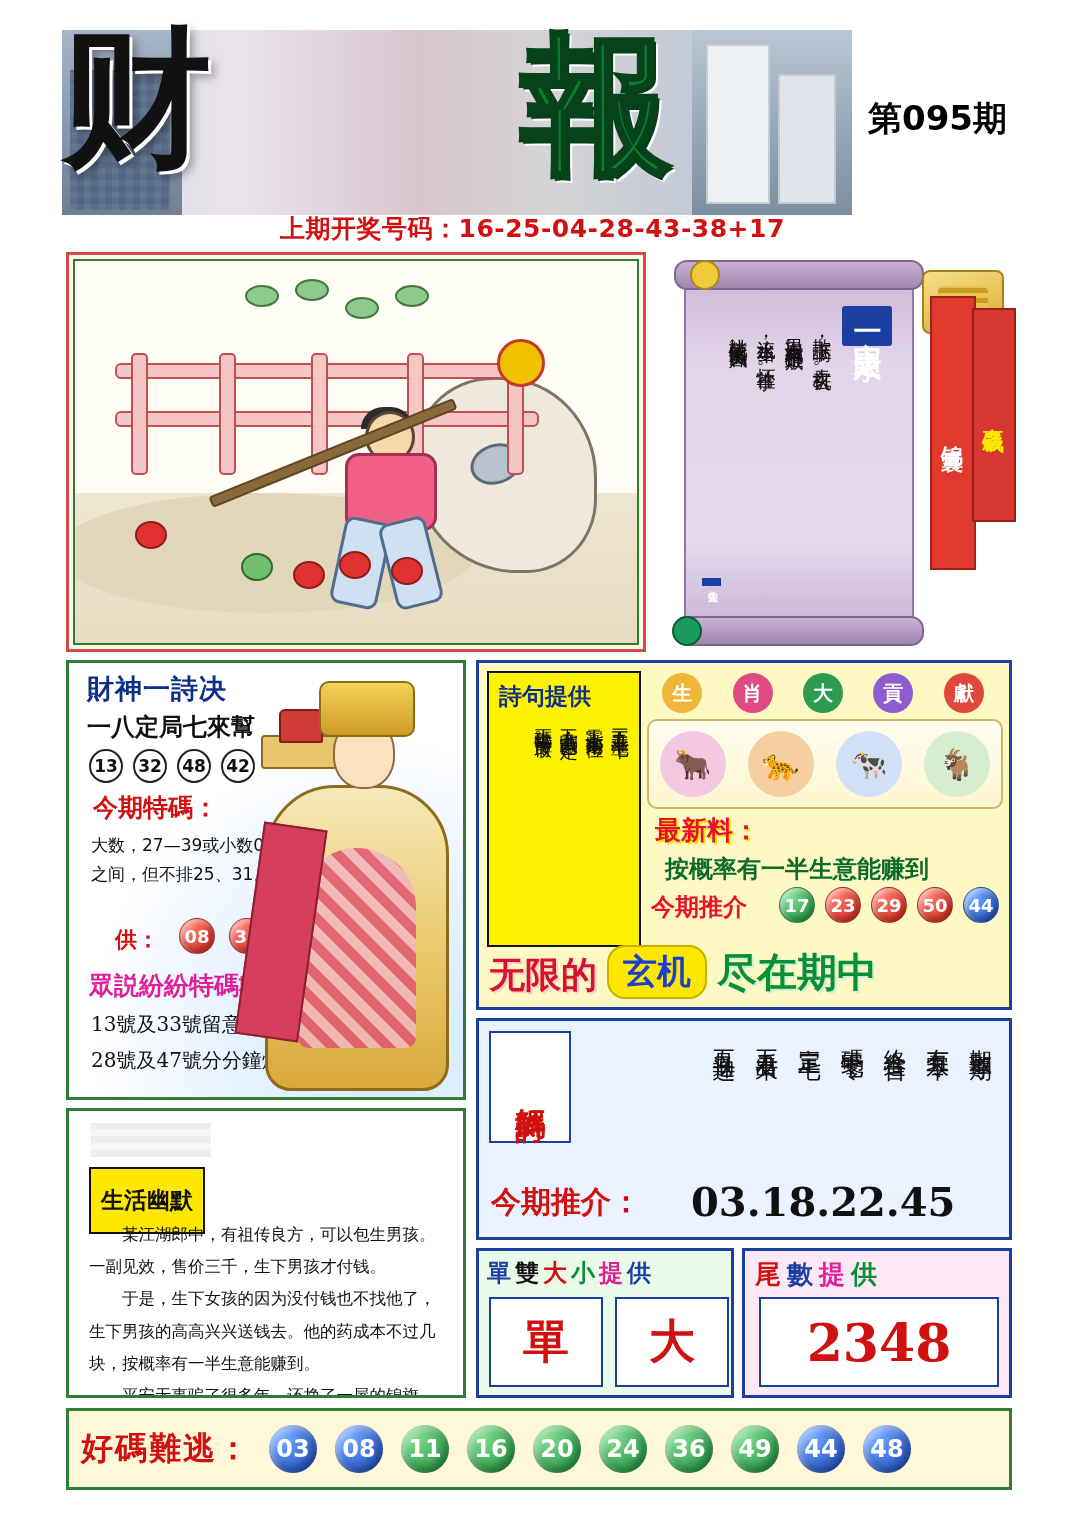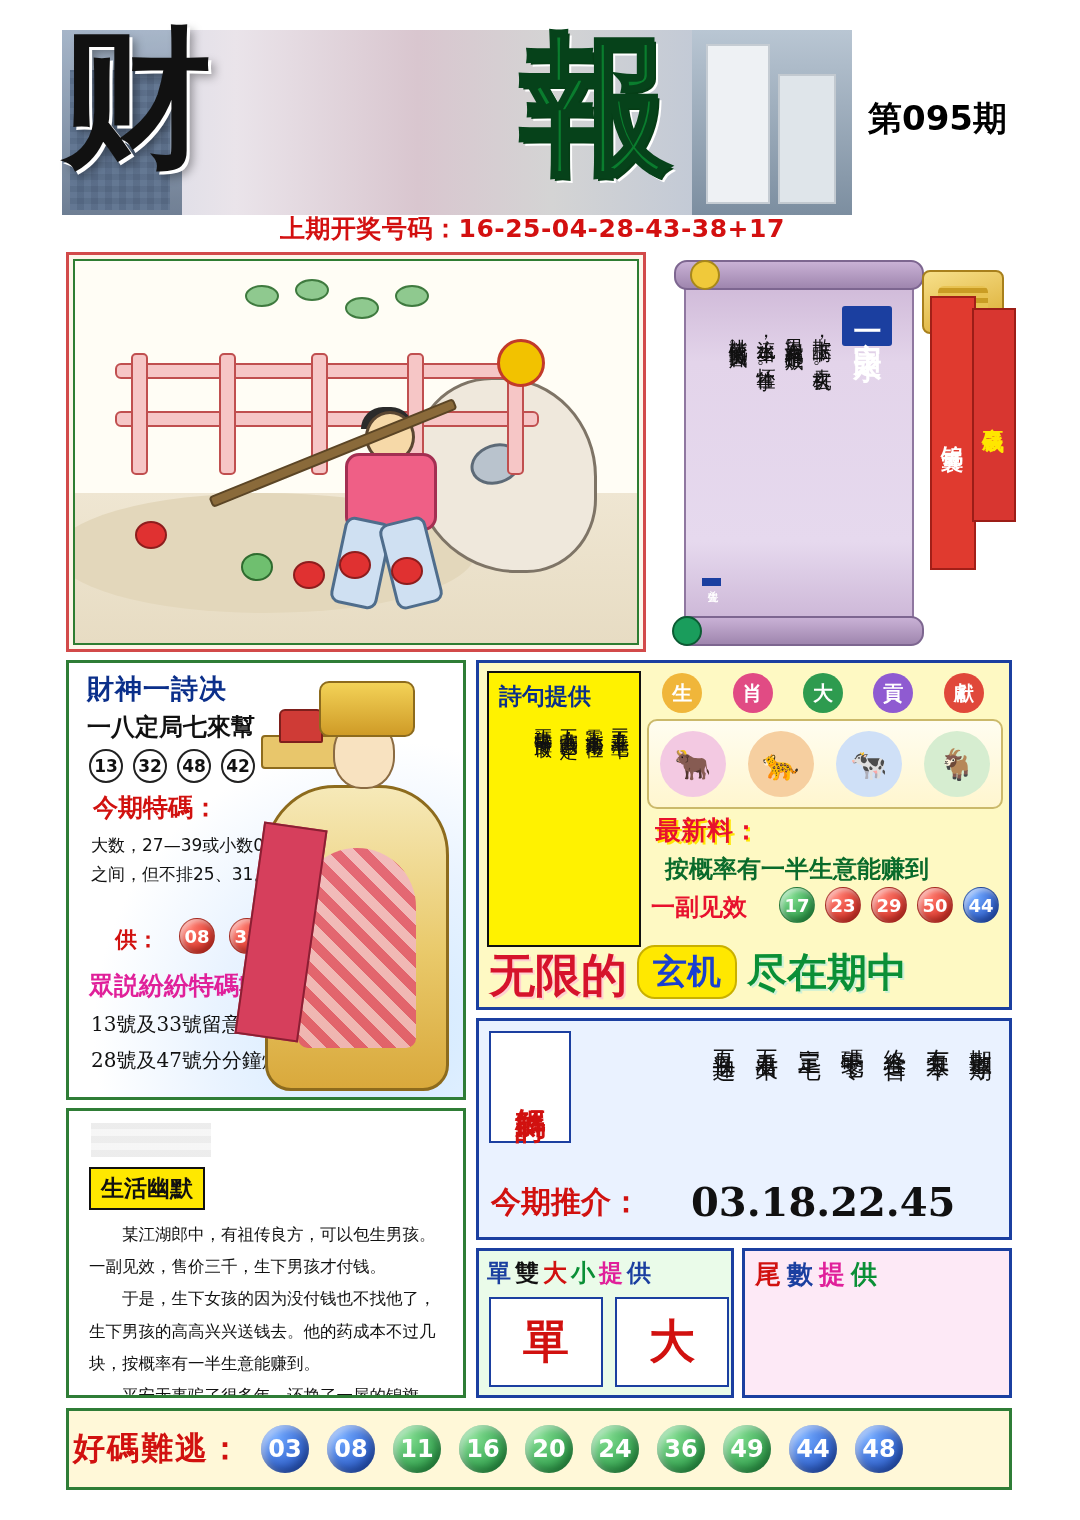--- a/index.html
+++ b/index.html
@@ -169,21 +169,21 @@
   .lady .head{position:absolute;left:92px;top:44px;width:58px;height:66px;border-radius:28px/32px;background:#f8e2c0;border:2px solid #8b6b42;}
   .lady .crown{position:absolute;left:78px;top:6px;width:92px;height:52px;border-radius:10px;
     background:linear-gradient(180deg,#f3d257,#cf9b27);border:2px solid #8d6b1d;}
   .lady .tray{position:absolute;left:20px;top:60px;width:82px;height:30px;background:#e8c66b;border:2px solid #8d6b1d;border-radius:4px;}
   .lady .pot{position:absolute;left:38px;top:34px;width:40px;height:30px;background:#cf3b36;border:2px solid #7e1f1c;border-radius:6px 6px 2px 2px;}
   
   .leftbot{
     position:absolute;left:66px;top:1108px;width:400px;height:290px;
     border:3px solid #2f7d36;background:#fff;box-sizing:border-box;overflow:hidden;
   }
-  .lb-tag1{position:absolute;left:20px;top:56px;background:#ffe800;border:2px solid #111;padding:4px 10px;
+  .lb-tag1{position:absolute;left:20px;top:56px;background:#ffe800;border:2px solid #111;padding:16px 10px;
     font-size:23px;font-weight:bold;color:#111;font-family:"DejaVu Serif","Liberation Serif",serif;}
   .lb-tag2{position:absolute;left:198px;top:52px;width:170px;height:38px;border-radius:19px;
     background:linear-gradient(180deg,#cfe0ff,#9bb9ef);border:2px solid #5b7fd0;
     display:flex;align-items:center;justify-content:center;font-size:23px;font-weight:bold;color:#0b2f8a;
     font-family:"DejaVu Serif","Liberation Serif",serif;}
   .lb-body{position:absolute;left:20px;top:108px;width:356px;font-size:16.5px;color:#111;line-height:1.95;}
   .lb-faint{position:absolute;left:22px;top:12px;width:120px;height:34px;
     background:repeating-linear-gradient(0deg,#e8e8e8 0 7px,#f4f4f4 7px 14px);opacity:.8;}
   
   .rtop{
@@ -206,21 +206,21 @@
   .ac1{background:#f3c9e2;} .ac2{background:#f6cfa0;} .ac3{background:#cfe0f7;} .ac4{background:#d6edd0;}
   .hot{position:absolute;left:176px;top:150px;font-size:26px;font-weight:bold;color:#e8112d;
     font-family:"DejaVu Serif","Liberation Serif",serif;
     text-shadow:2px 2px 0 #ffe600;}
   .hotline{position:absolute;left:186px;top:190px;font-size:24px;font-weight:bold;color:#0a6b2b;
     font-family:"DejaVu Serif","Liberation Serif",serif;}
   .bai{position:absolute;left:172px;top:228px;font-size:24px;font-weight:bold;color:#e8112d;
     font-family:"DejaVu Serif","Liberation Serif",serif;}
   .bai-balls{position:absolute;left:300px;top:224px;display:flex;gap:10px;}
   .rbanner{position:absolute;left:10px;bottom:8px;width:512px;height:54px;display:flex;align-items:center;gap:10px;}
-  .rb1{font-size:46px;font-weight:bold;color:#d6132b;font-family:Liberation Sans, sans-serif;
+  .rb1{font-size:36px;font-weight:bold;color:#d6132b;font-family:Liberation Sans, sans-serif;
     text-shadow:2px 2px 0 #ffd0d0;margin-top:7px;}
   .rb2{font-size:34px;font-weight:bold;color:#1a3fd0;background:#ffe800;border-radius:18px;padding:2px 14px;
     font-family:"DejaVu Serif","Liberation Serif",serif;border:2px solid #c9b000;}
   .rb3{font-size:40px;font-weight:bold;color:#0a8f36;font-family:"DejaVu Serif","Liberation Serif",serif;
     text-shadow:2px 2px 0 #cdf0d6;}
   
   .rmid{
     position:absolute;left:476px;top:1018px;width:536px;height:222px;
     border:3px solid #1b3fa0;background:#eaf2ff;box-sizing:border-box;overflow:hidden;
   }
@@ -252,21 +252,21 @@
   .rbr-head{position:absolute;left:10px;top:6px;display:flex;gap:6px;font-size:26px;font-weight:bold;
     font-family:"DejaVu Serif","Liberation Serif",serif;}
   .rbr-cell{position:absolute;left:14px;top:46px;width:236px;height:86px;border:2px solid #1b3fa0;background:#fff;
     display:flex;align-items:center;justify-content:center;font-size:52px;font-weight:bold;color:#d1110f;
     font-family:"DejaVu Serif","Liberation Serif",serif;}
   
   .bottom{
     position:absolute;left:66px;top:1408px;width:946px;height:82px;
     border:3px solid #2f7d36;background:#fff8d8;box-sizing:border-box;display:flex;align-items:center;
   }
-  .bt-lbl{margin-left:4px;font-size:32px;font-weight:bold;color:#d1110f;
+  .bt-lbl{margin-left:12px;font-size:32px;font-weight:bold;color:#d1110f;
     font-family:"DejaVu Serif","Liberation Serif",serif;letter-spacing:2px;}
   .bt-balls{display:flex;gap:18px;margin-left:18px;}
   .bball{width:48px;height:48px;border-radius:50%;display:flex;align-items:center;justify-content:center;
     color:#fff;font-size:24px;font-weight:bold;
     box-shadow:inset -4px -5px 8px rgba(0,0,0,.28), inset 4px 4px 7px rgba(255,255,255,.5);}
 </style>
 </head>
 <body>
 
 <div class="page">
@@ -390,21 +390,21 @@
       <span class="zbubble zb5">獻</span>
     </div>
     <div class="animals">
       <span class="acell ac1">🐂</span>
       <span class="acell ac2">🐆</span>
       <span class="acell ac3">🐄</span>
       <span class="acell ac4">🐐</span>
     </div>
     <div class="hot">最新料：</div>
     <div class="hotline">按概率有一半生意能赚到</div>
-    <div class="bai">一副见效</div>
+    <div class="bai">今期推介</div>
     <div class="bai-balls">
       <span class="ball b-green">17</span>
       <span class="ball b-red">23</span>
       <span class="ball b-red">29</span>
       <span class="ball b-red">50</span>
       <span class="ball b-blue">44</span>
     </div>
     <div class="rbanner">
       <span class="rb1">无限的</span>
       <span class="rb2">玄机</span>
@@ -444,20 +444,21 @@
     </div>
   </div>
 
   <div class="rbr">
     <div class="rbr-head">
       <span style="color:#d1110f">尾</span>
       <span style="color:#1b3fa0">數</span>
       <span style="color:#e0209a">提</span>
       <span style="color:#0a8f36">供</span>
     </div>
+    <div class="rbr-cell">2348</div>
   </div>
 
   <div class="bottom">
     <div class="bt-lbl">好碼難逃：</div>
     <div class="bt-balls">
       <span class="bball" style="background:radial-gradient(circle at 32% 28%,#6fa8ff,#1340b5)">03</span>
       <span class="bball" style="background:radial-gradient(circle at 32% 28%,#6fa8ff,#1340b5)">08</span>
       <span class="bball" style="background:radial-gradient(circle at 32% 28%,#7fdc8e,#128a33)">11</span>
       <span class="bball" style="background:radial-gradient(circle at 32% 28%,#7fdc8e,#128a33)">16</span>
       <span class="bball" style="background:radial-gradient(circle at 32% 28%,#7fdc8e,#128a33)">20</span>

